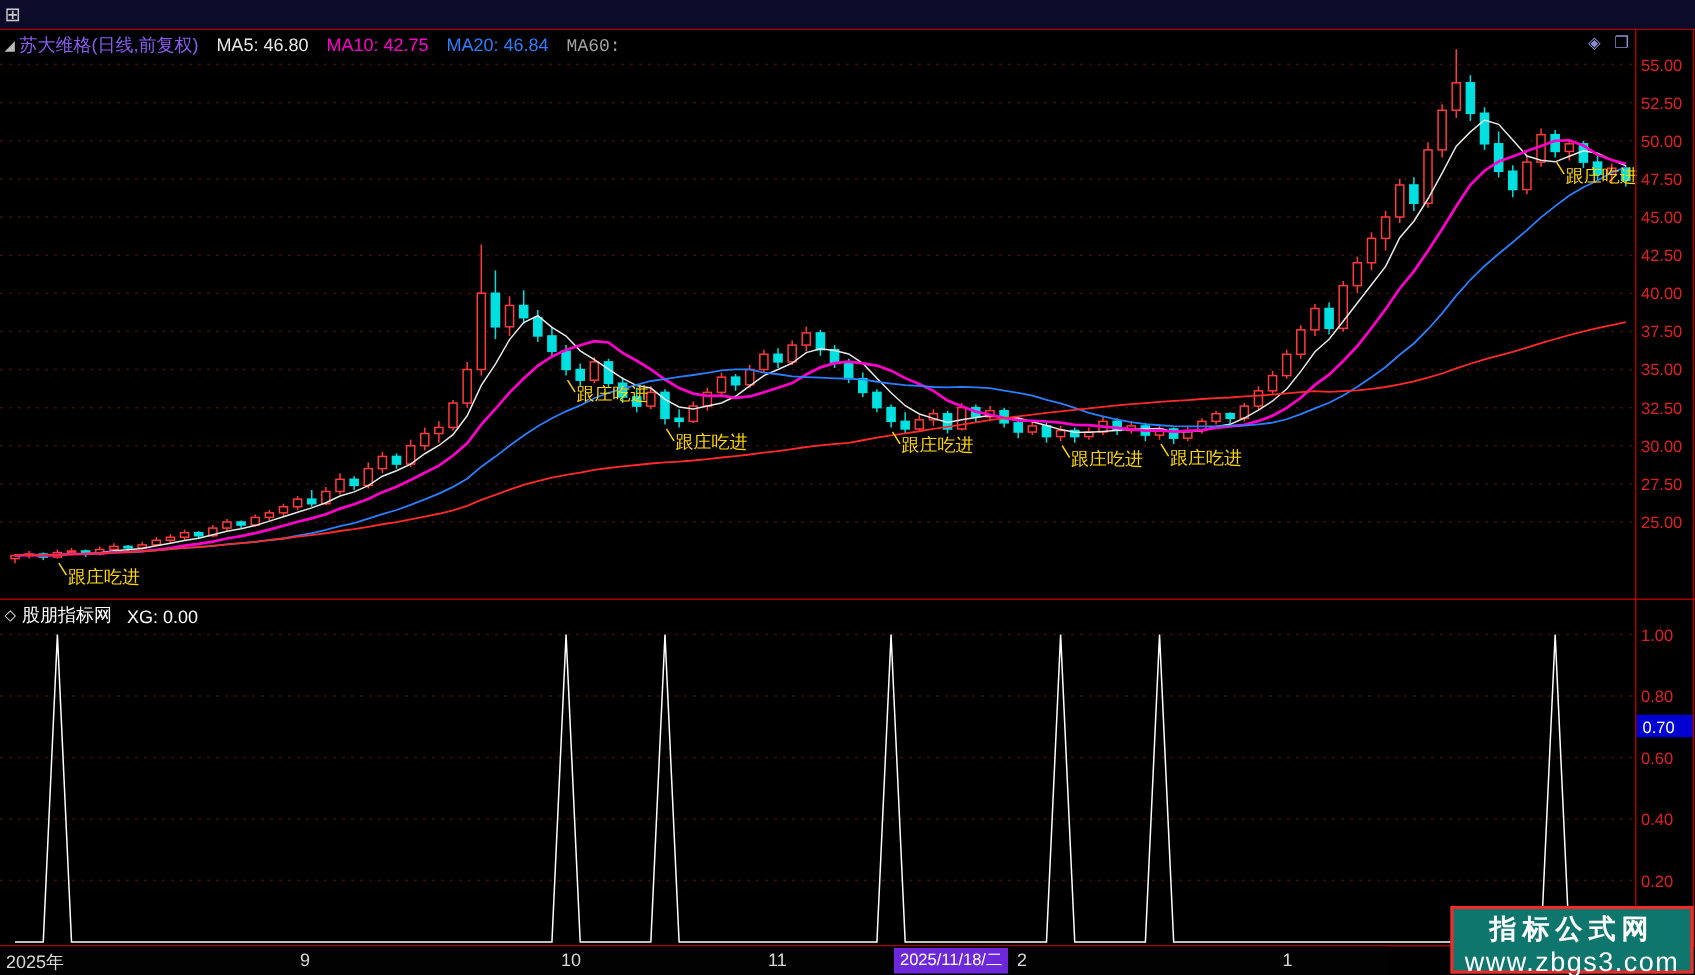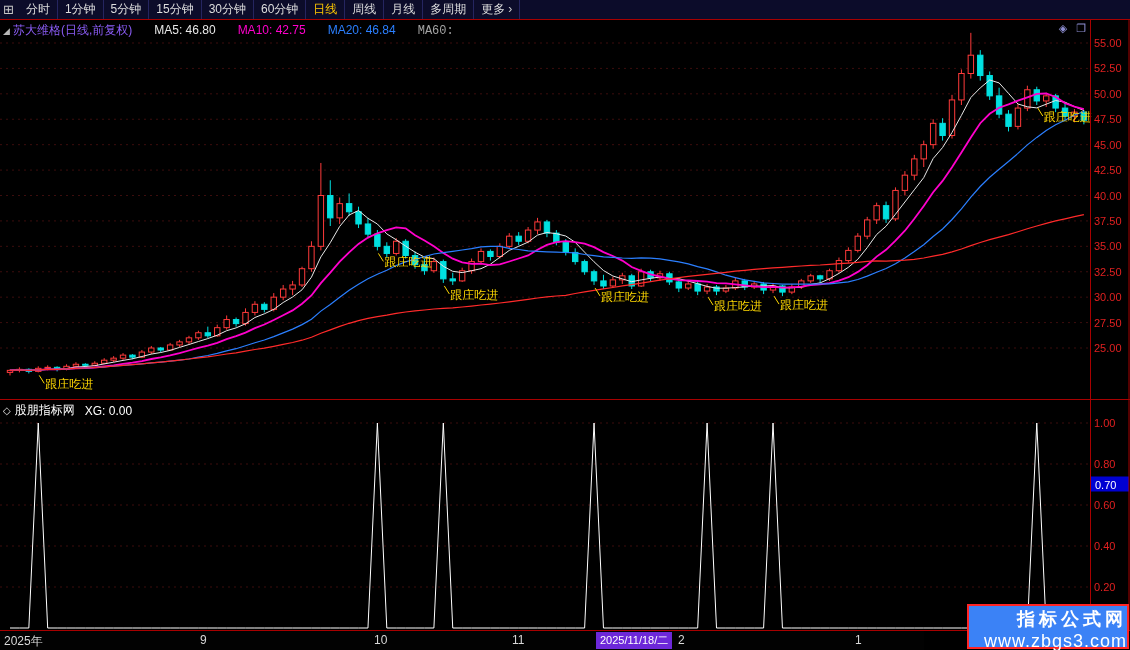--- a/index.html
+++ b/index.html
@@ -10,54 +10,41 @@
   .win-icon{padding:0 5px 0 3px;color:#c8c8c8;font-size:13px;cursor:pointer;}
   #menu-left{display:flex;height:19px;align-items:center;}
   .menu-item{padding:0 7px;line-height:19px;border-right:1px solid #252560;white-space:nowrap;cursor:pointer;}
   .menu-item.active{color:#ffc800;}
   .chev{color:#cfcfcf;margin-left:3px;}
   #menu-right{margin-left:auto;display:flex;height:19px;align-items:center;}
   .menu-btn{padding:0 8px;line-height:19px;border-left:1px solid #252560;white-space:nowrap;cursor:pointer;color:#e9e9e9;}
   #chart-title-row{position:absolute;left:3px;top:22px;display:flex;align-items:center;font-size:12px;z-index:3;white-space:nowrap;}
   #collapse-ic{color:#b8b8b8;font-size:9px;margin-right:3px;cursor:pointer;}
   #chart-title{color:#8b5cf6;}
-  .ma-item{margin-left:22px;}
+  .ma-item{margin-left:12px;}
   #pane-icons{position:absolute;right:44px;top:22px;z-index:3;color:#8d8dd0;font-size:11px;display:flex;gap:9px;}
   #pane-icons span{cursor:pointer;}
   #ind-title{position:absolute;left:3px;top:402px;display:flex;align-items:center;font-size:12px;color:#fff;z-index:3;white-space:nowrap;}
   #ind-ic{font-size:10px;margin-right:4px;color:#e0e0e0;cursor:pointer;}
   #ind-val{margin-left:10px;}
   #datebar{position:absolute;left:0;top:631px;width:924px;height:19px;background:#020202;z-index:4;}
   .date-tick{position:absolute;top:2px;font-size:12px;color:#d8d8d8;}
   #date-box{position:absolute;top:1px;height:17px;line-height:17px;background:#6d28d9;color:#fff;font-size:11px;padding:0 4px;}
-  #watermark{position:absolute;right:1px;bottom:1px;width:158px;height:41px;background:#3b82f6;
-             border:2px solid #ff2525;z-index:20;color:#fff;text-align:right;}
+  #watermark{position:absolute;right:1px;bottom:1px;width:158px;height:41px;background:#0f766e;
+             border:2px solid #ff2525;z-index:20;color:#fff;text-align:center;}
   #watermark .l1{font-size:18px;font-weight:bold;letter-spacing:4px;padding-top:1px;}
   #watermark .l2{font-size:18px;letter-spacing:1px;}
   #chart-svg{position:absolute;left:0;top:0;z-index:1;}
   #chart-svg text{font-family:"Liberation Sans","DejaVu Sans",sans-serif;}
 </style>
 </head>
 <body>
 
 <div id="topbar">
   <span class="win-icon">⊞</span>
-  <div id="menu-left">
-      <span class="menu-item">分时</span>
-      <span class="menu-item">1分钟</span>
-      <span class="menu-item">5分钟</span>
-      <span class="menu-item">15分钟</span>
-      <span class="menu-item">30分钟</span>
-      <span class="menu-item">60分钟</span>
-      <span class="menu-item active">日线</span>
-      <span class="menu-item">周线</span>
-      <span class="menu-item">月线</span>
-      <span class="menu-item">多周期</span>
-      <span class="menu-item">更多<span class="chev">›</span></span>
-    </div>
 </div>
 
 <svg id="chart-svg" width="1130" height="650">
     <line x1="0" y1="43" x2="1090" y2="43" stroke="#3c0d0d" stroke-dasharray="2,4"></line>
     <text x="1094" y="47" fill="#e02020" font-size="11">55.00</text>
     <line x1="0" y1="68.41666666666666" x2="1090" y2="68.41666666666666" stroke="#3c0d0d" stroke-dasharray="2,4"></line>
     <text x="1094" y="72.41666666666666" fill="#e02020" font-size="11">52.50</text>
     <line x1="0" y1="93.83333333333333" x2="1090" y2="93.83333333333333" stroke="#3c0d0d" stroke-dasharray="2,4"></line>
     <text x="1094" y="97.83333333333333" fill="#e02020" font-size="11">50.00</text>
     <line x1="0" y1="119.25" x2="1090" y2="119.25" stroke="#3c0d0d" stroke-dasharray="2,4"></line>

